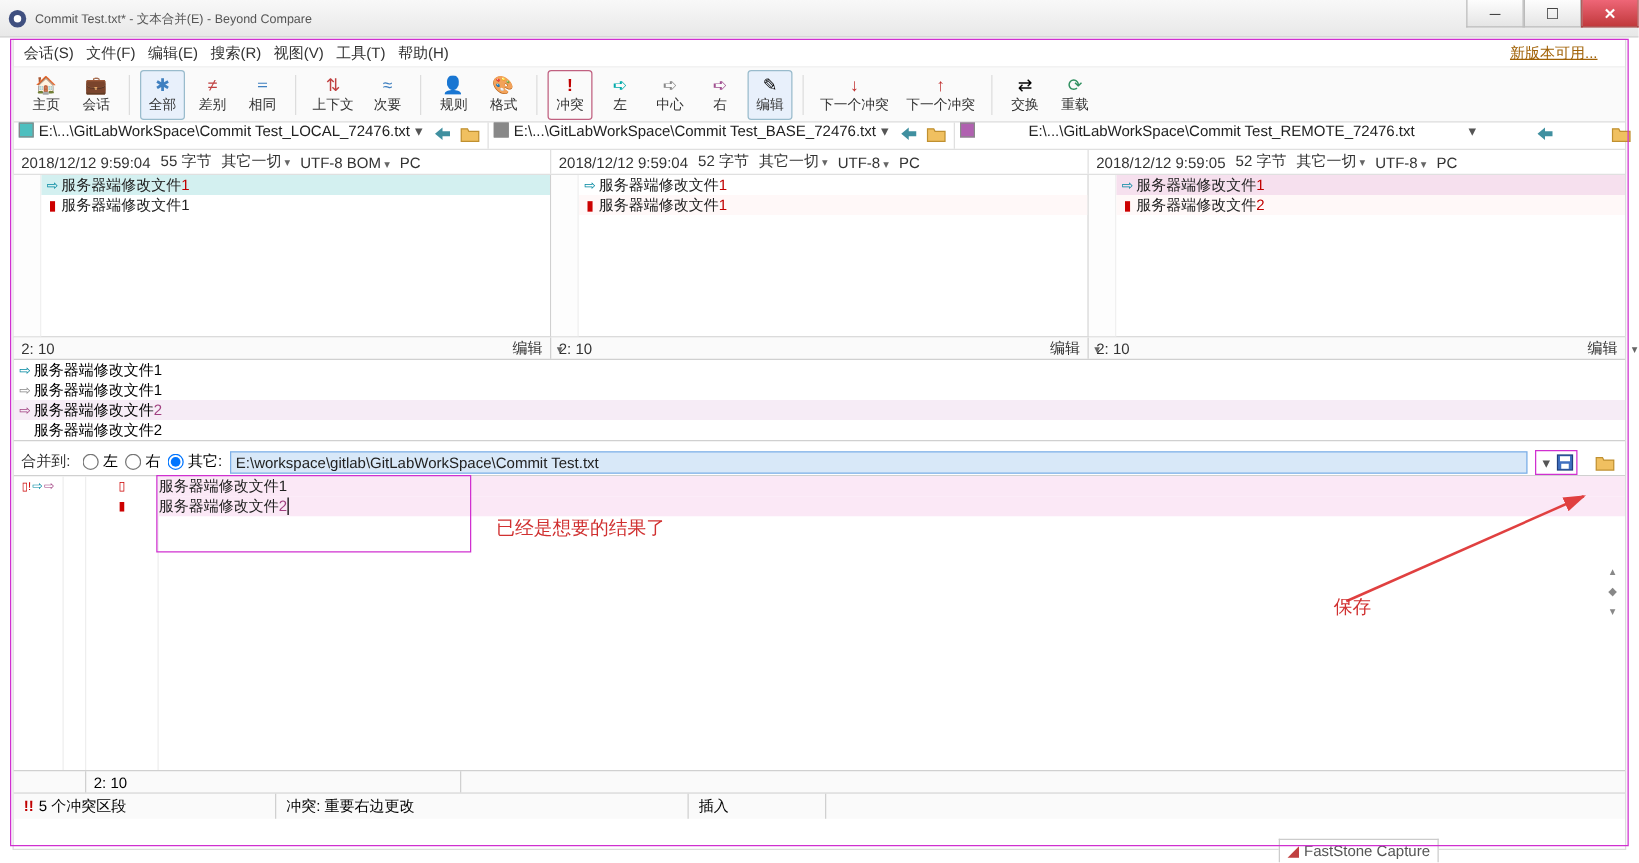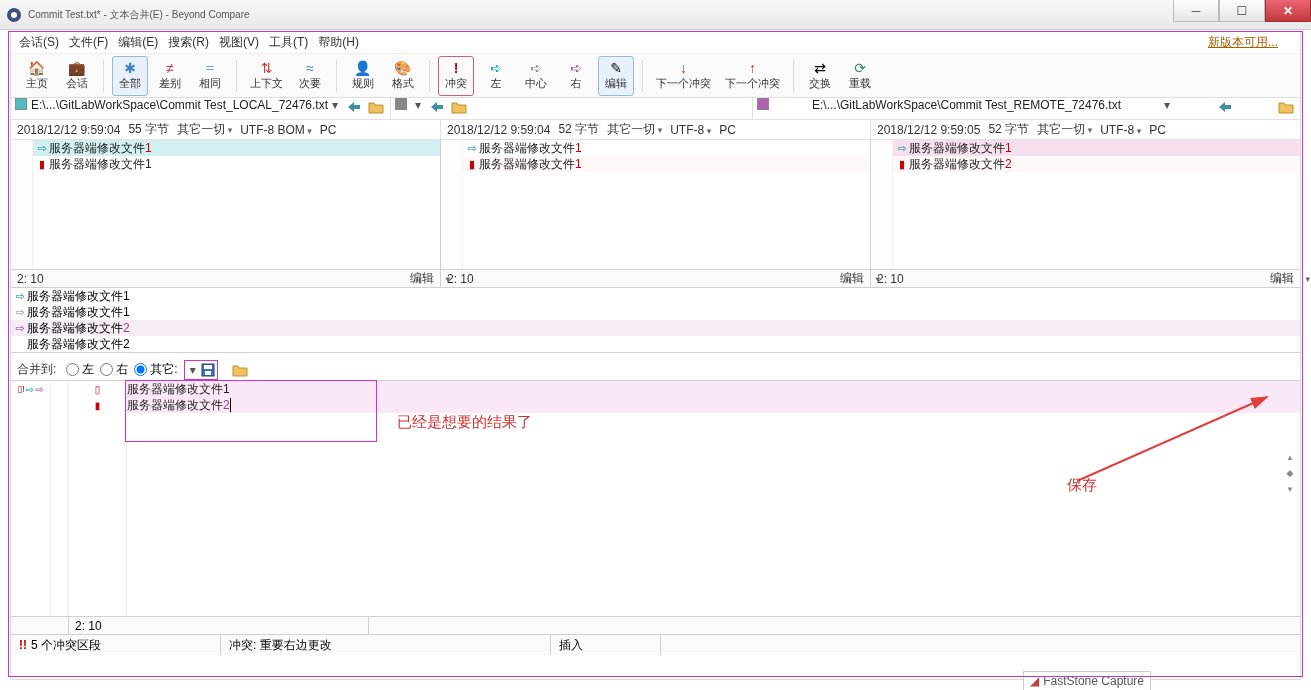--- a/index.html
+++ b/index.html
@@ -249,20 +249,21 @@
           </svg>
         </span>
       <span class="foldbtn">
           <svg class="foldsvg foldericon" viewBox="0 0 16 14">
             <path d="M1 3 L6 3 L7 5 L15 5 L15 13 L1 13 Z"></path>
           </svg>
         </span>
     </div>
     <div class="pathcell">
       <span class="sq gray"></span>
+      <span class="pathtxt">E:\...\GitLabWorkSpace\Commit Test_BASE_72476.txt</span>
       <span class="dropbtn">▾</span>
       <span class="foldbtn">
           <svg class="foldsvg arrowicon" viewBox="0 0 16 14">
             <path d="M2 7 L8 2 L8 5 L14 5 L14 9 L8 9 L8 12 Z"></path>
           </svg>
         </span>
       <span class="foldbtn">
           <svg class="foldsvg foldericon" viewBox="0 0 16 14">
             <path d="M1 3 L6 3 L7 5 L15 5 L15 13 L1 13 Z"></path>
           </svg>
@@ -395,20 +396,21 @@
         <span>左</span>
       </label>
     <label class="radio">
         <input type="radio" name="mt" style="">
         <span>右</span>
       </label>
     <label class="radio">
         <input type="radio" name="mt" checked="" style="">
         <span>其它:</span>
       </label>
+    <input class="pathin" value="E:\workspace\gitlab\GitLabWorkSpace\Commit Test.txt" style="">
     <div class="savebox">
       <span class="dropbtn">▾</span>
       <svg class="saveico" viewBox="0 0 16 16">
           <rect x="2" y="2" width="12" height="12" fill="#4070c0" stroke="#204080"></rect>
           <rect x="4" y="3" width="8" height="4" fill="#fff"></rect>
           <rect x="5" y="9" width="6" height="4" fill="#fff"></rect>
         </svg>
     </div>
     <span class="foldbtn" style="margin-left:6px">
         <svg class="foldsvg foldericon" viewBox="0 0 16 14">

